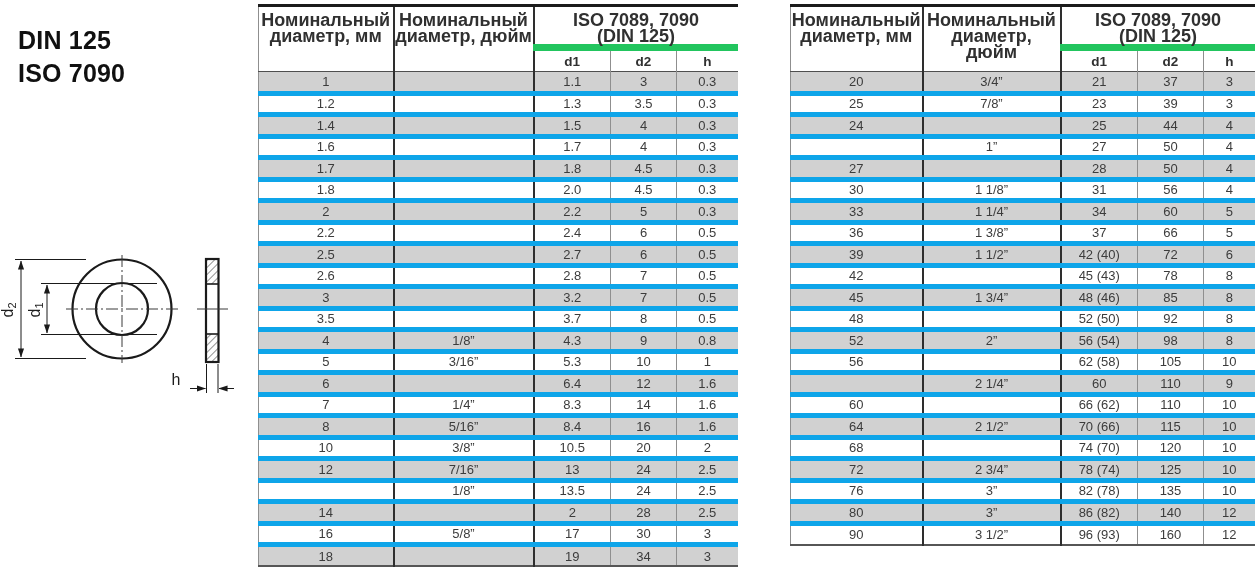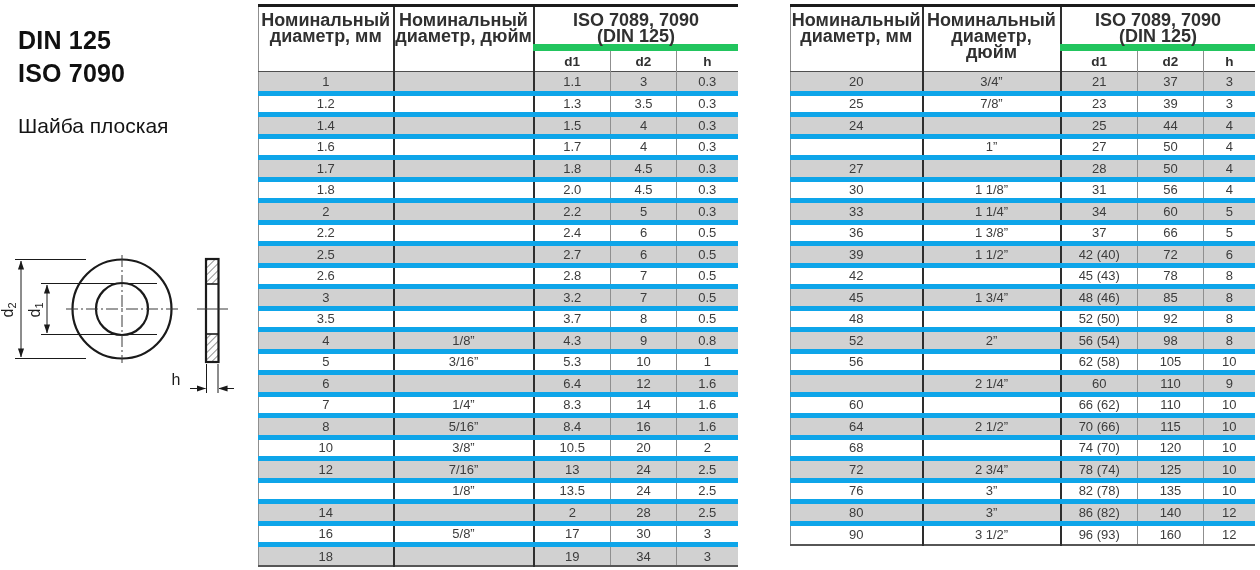--- a/index.html
+++ b/index.html
@@ -44,21 +44,20 @@
   #t-right { left:790px; top:4px; width:464px; }
 </style>
 </head>
 <body>
 
 <div id="stage">
 
   <div id="info">
     <div class="standard-line">DIN 125</div>
     <div class="standard-line">ISO 7090</div>
-    <div class="product-name">Шайба плоская</div>
   </div>
 
   <svg id="washer-diagram" width="245" height="155" viewBox="0 245 245 155">
     <defs>
       <marker id="arr" viewBox="0 0 10 10" refX="9.5" refY="5" markerWidth="9" markerHeight="9" orient="auto-start-reverse">
         <path d="M0,1.6 L10,5 L0,8.4 z" fill="#1a1a1a"></path>
       </marker>
       <pattern id="hatch" width="5" height="5" patternUnits="userSpaceOnUse" patternTransform="rotate(45)">
         <line x1="0" y1="0" x2="0" y2="5" stroke="#3a3a3a" stroke-width="1.1"></line>
       </pattern>

